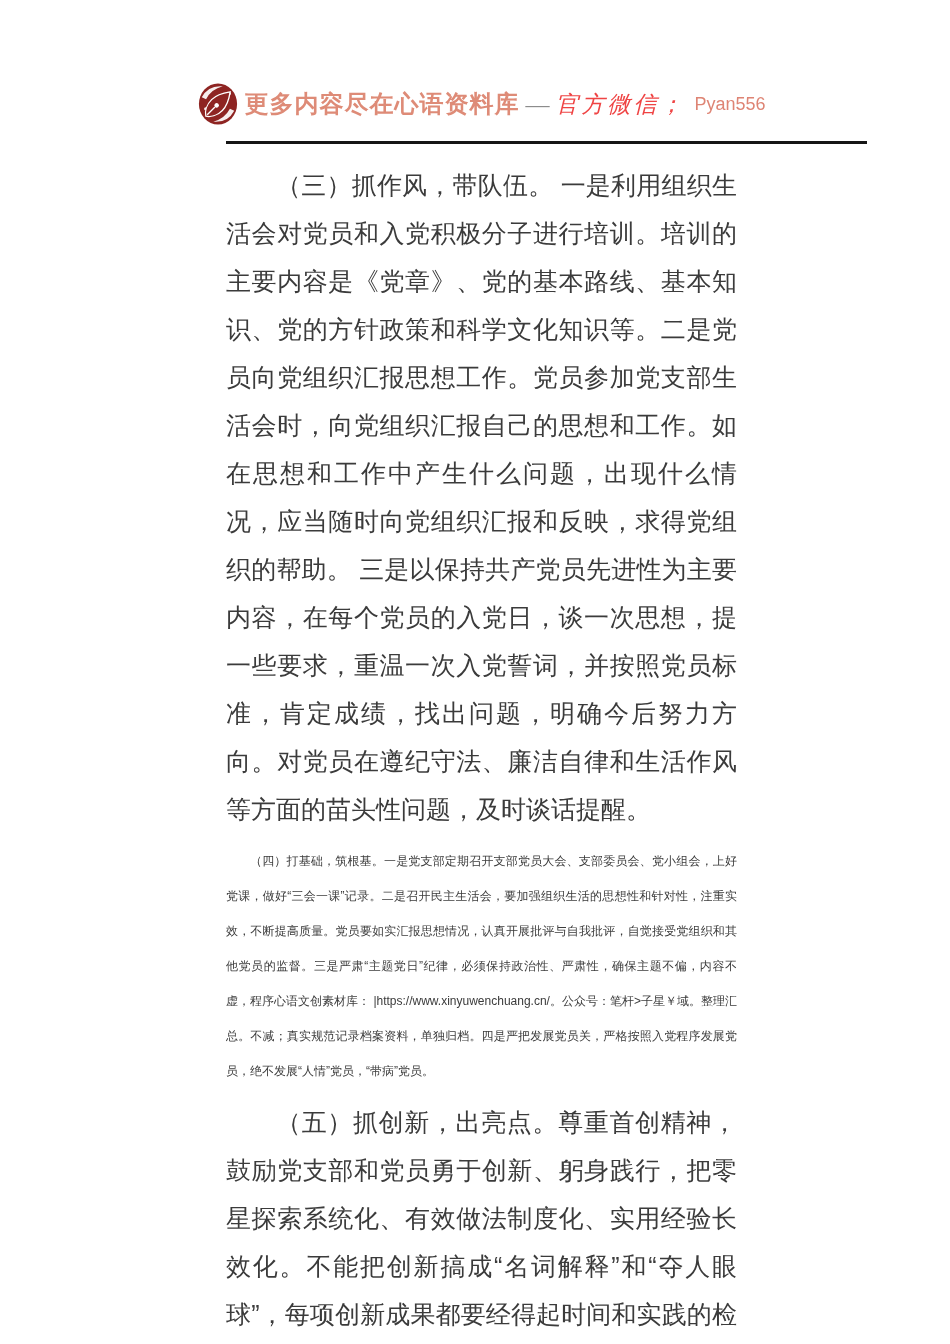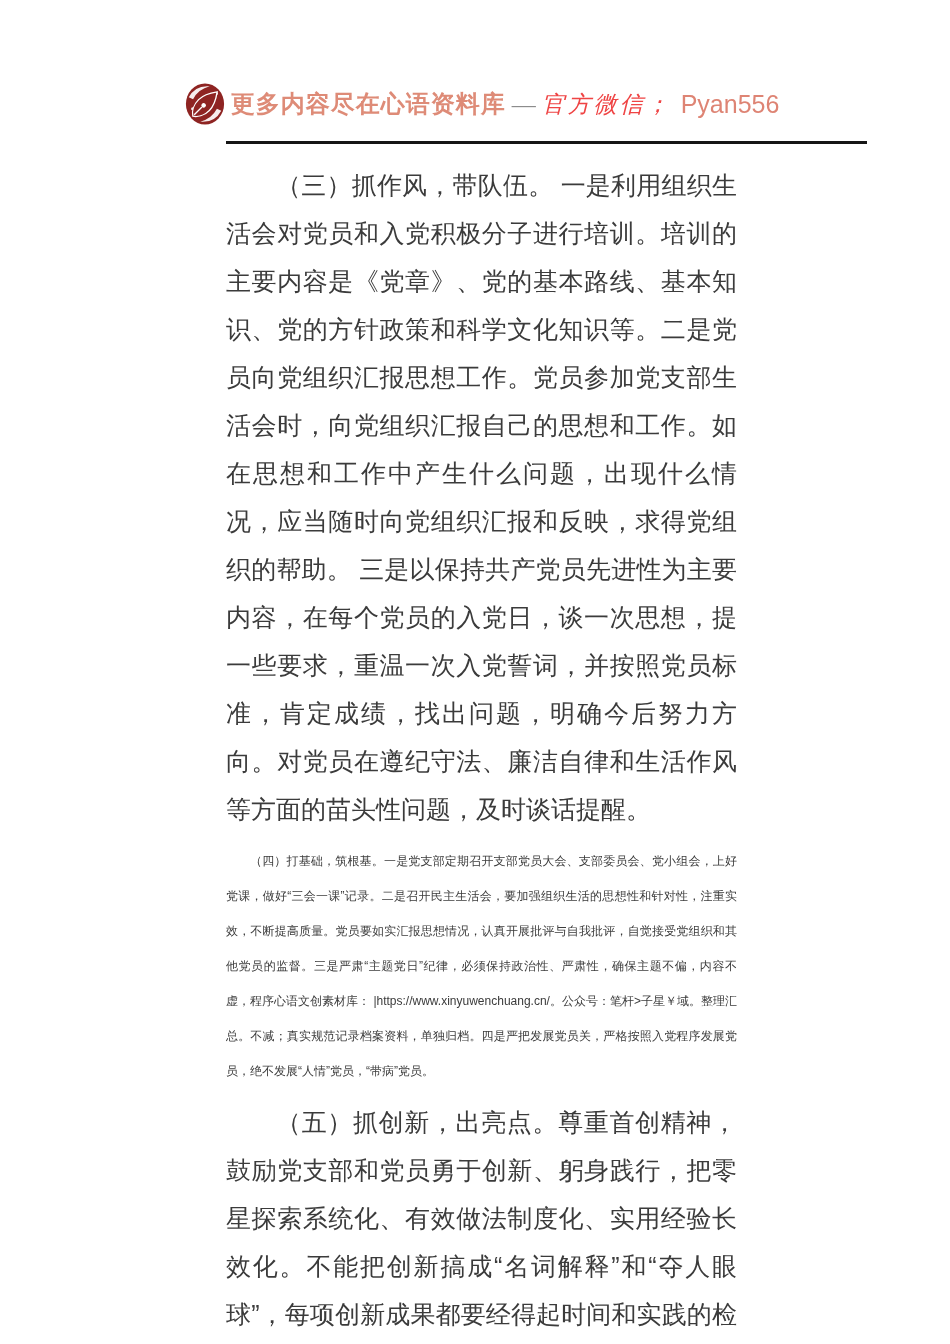--- a/index.html
+++ b/index.html
@@ -48,21 +48,21 @@
     margin: 0 1px;
   }
   .watermark .wechat-label {
     font-family: "Liberation Serif", "DejaVu Serif", serif;
     font-size: 23px;
     font-style: italic;
     color: #ef4444;
     letter-spacing: 3px;
   }
   .watermark .wechat-id {
-    font-size: 25px;
+    font-size: 18px;
     color: #de8474;
     margin-left: 4px;
   }
   .divider {
     width: 664px;
     border-top: 3px solid #161616;
     margin-top: 13px;
   }
   .doc-body {
     margin-top: 17px;

